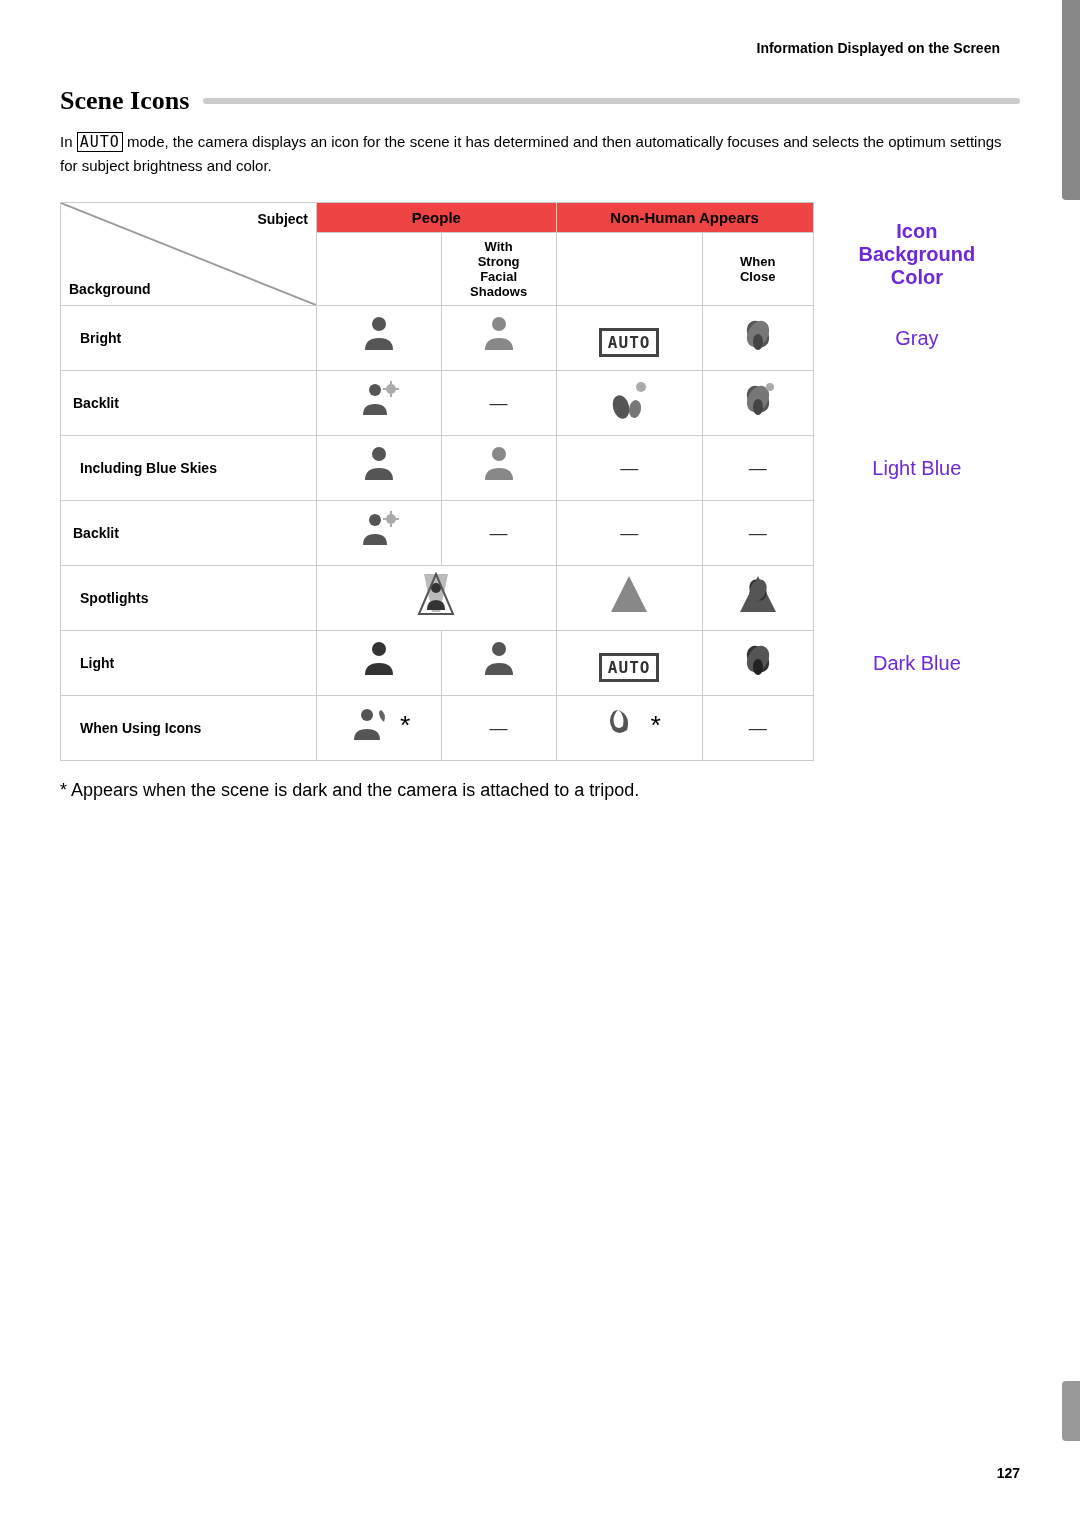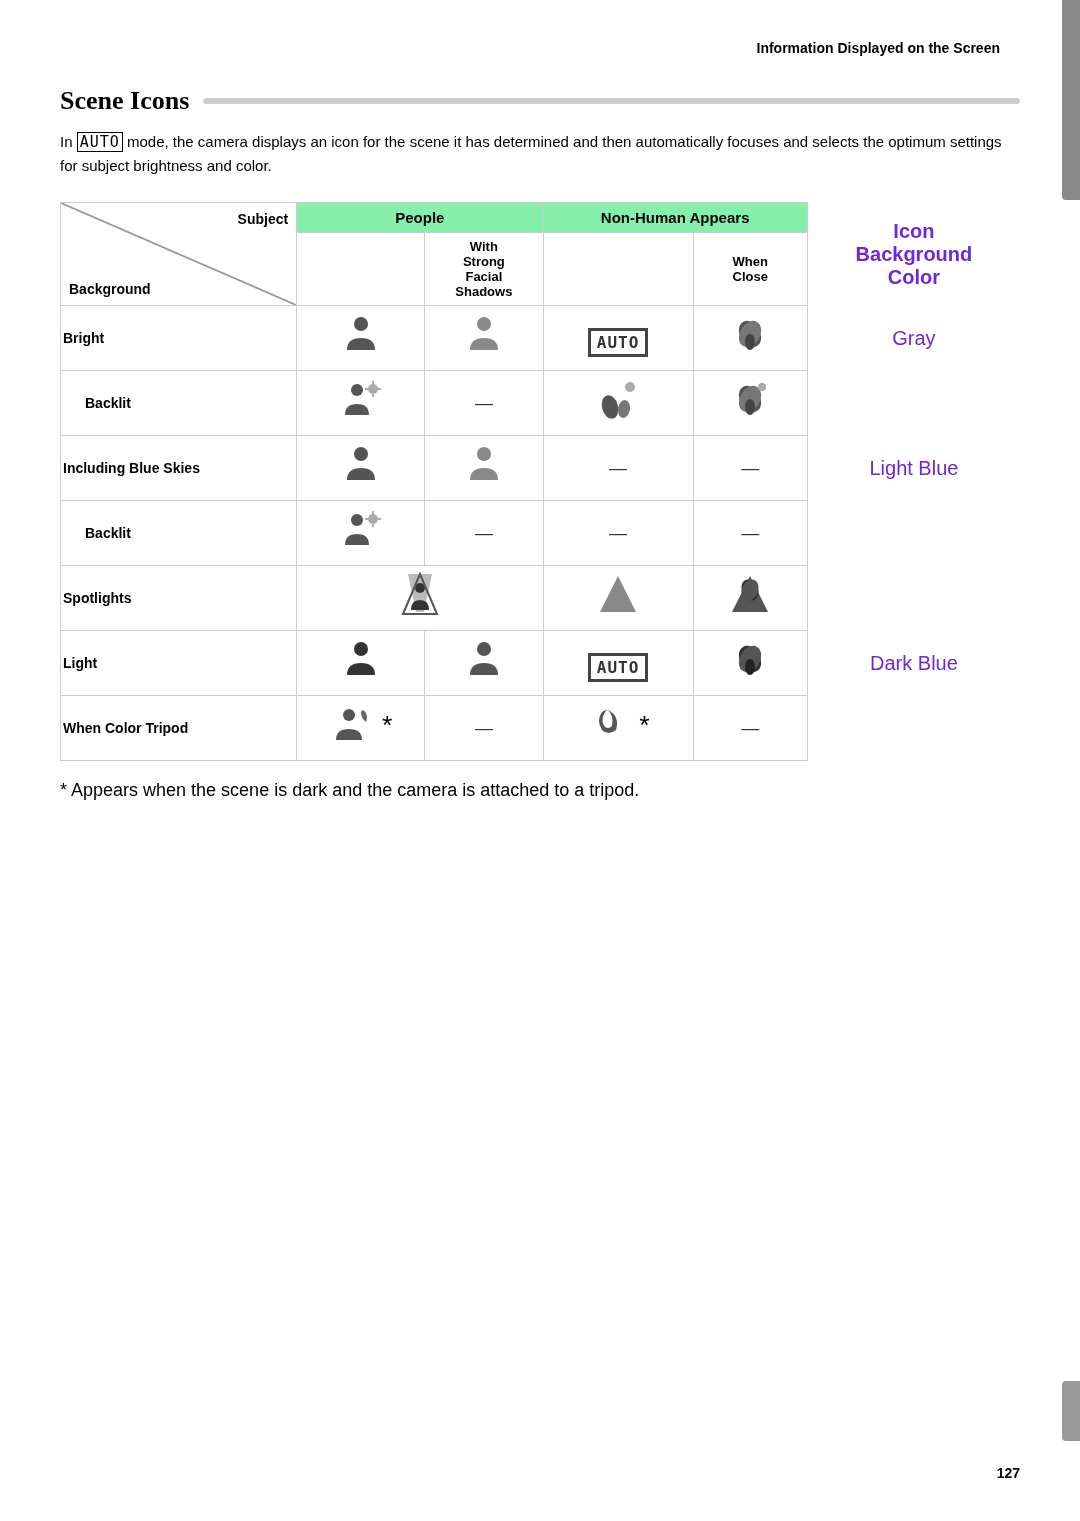--- a/index.html
+++ b/index.html
@@ -123,27 +123,27 @@
       position: absolute;
       bottom: 8px;
       left: 8px;
       font-weight: bold;
       font-size: 14px;
     }
 
     .row-label {
       font-weight: bold;
       text-align: left;
-      padding-left: 2px;
+      padding-left: 19px;
     }
 
     .sub-row-label {
       font-weight: bold;
       text-align: left;
-      padding-left: 24px;
+      padding-left: 12px;
     }
 
     .icon-cell {
       font-size: 32px;
     }
 
     .dash-cell {
       font-size: 18px;
       color: #333;
     }
@@ -189,21 +189,21 @@
     .people-header-td {
       border-bottom: 1px solid #ccc;
     }
 
     .nonhuman-header-td {
       border-bottom: 1px solid #ccc;
     }
 
     
     .outer-header {
-      background: #86efac;
+      background: #ef4444;
     }
   </style>
 </head>
 <body>
 
 <div class="right-bar"></div>
 <div class="right-bar-bottom"></div>
 
 <div class="page-header">
   <strong>Information Displayed on the Screen</strong>
@@ -406,21 +406,21 @@
         <svg class="icon-svg" viewBox="0 0 44 44">
           <ellipse cx="22" cy="22" rx="10" ry="14" fill="#333" transform="rotate(-30 22 22)"></ellipse>
           <ellipse cx="22" cy="22" rx="10" ry="14" fill="#555" transform="rotate(30 22 22)"></ellipse>
           <ellipse cx="22" cy="30" rx="5" ry="8" fill="#222"></ellipse>
         </svg>
       </td>
       <td class="icon-bg-color">Dark Blue</td>
     </tr>
 
     <tr>
-      <td class="row-label"><strong>When Color Tripod</strong></td>
+      <td class="row-label"><strong>When Using Icons</strong></td>
       <td class="icon-cell">
         
         <svg class="icon-svg" viewBox="0 0 44 44">
           <circle cx="20" cy="13" r="6" fill="#555"></circle>
           <path d="M7 38 Q7 27 20 27 Q33 27 33 38" fill="#555"></path>
 
           <path d="M34 8 Q40 12 37 20 Q32 16 32 10 Q33 8 34 8Z" fill="#666"></path>
         </svg>
         <sup>*</sup>
       </td>

